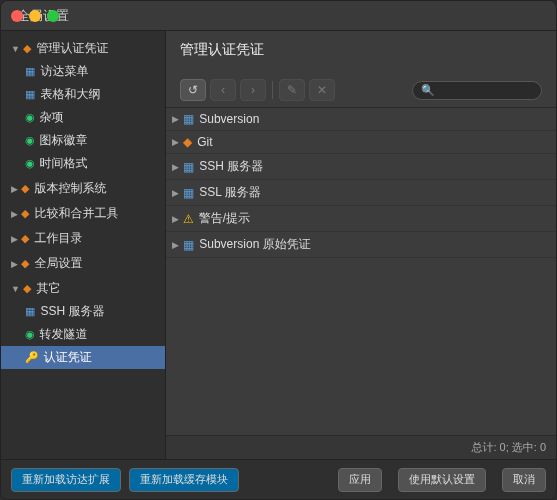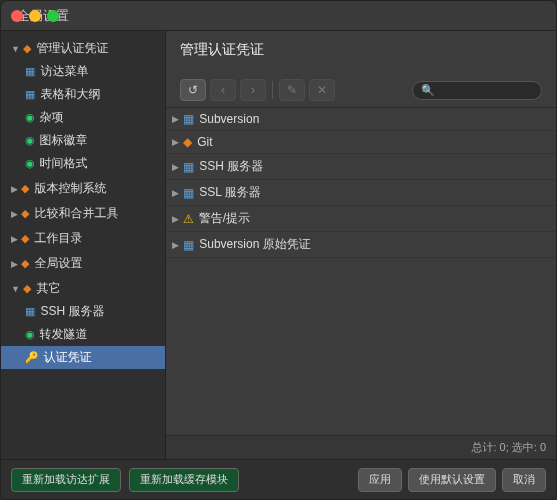--- a/index.html
+++ b/index.html
@@ -220,31 +220,31 @@
       border-top: 1px solid #222;
       display: flex;
       align-items: center;
       padding: 0 10px;
       gap: 8px;
       flex-shrink: 0;
     }
     .status-btn {
       height: 24px;
       padding: 0 10px;
-      background: #14532d;
+      background: #0369a1;
       border: 1px solid #666;
       border-radius: 4px;
       color: #ddd;
       font-size: 11px;
       cursor: pointer;
       white-space: nowrap;
     }
     .status-actions {
       display: flex;
-      gap: 6px;
+      gap: 16px;
     }
     .status-action-btn {
       height: 24px;
       padding: 0 10px;
       background: #525252;
       border: 1px solid #666;
       border-radius: 4px;
       color: #ddd;
       font-size: 11px;
       cursor: pointer;

